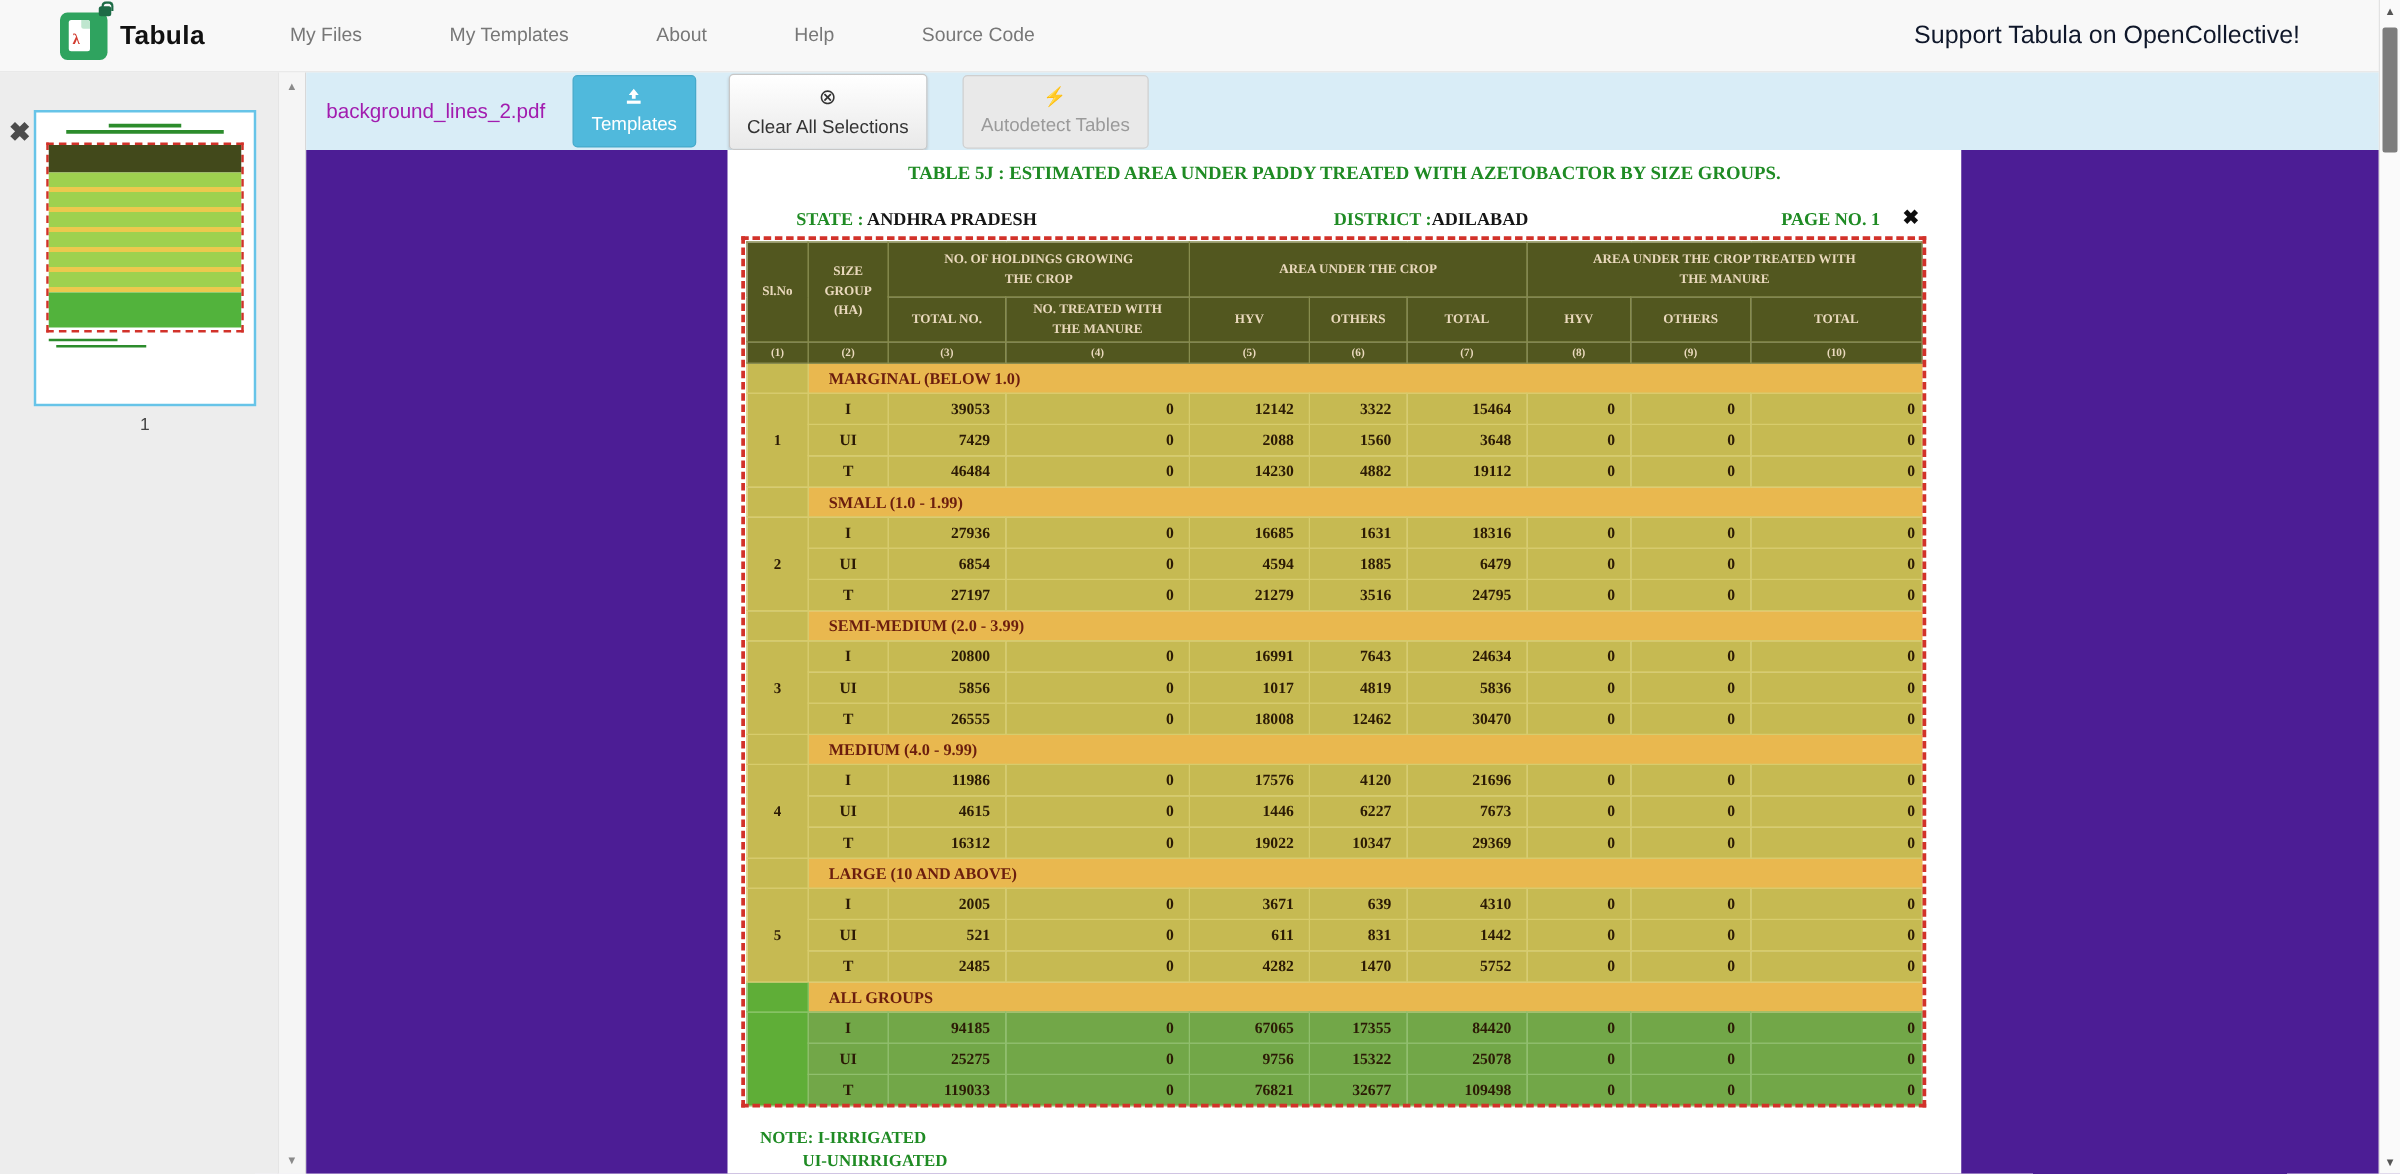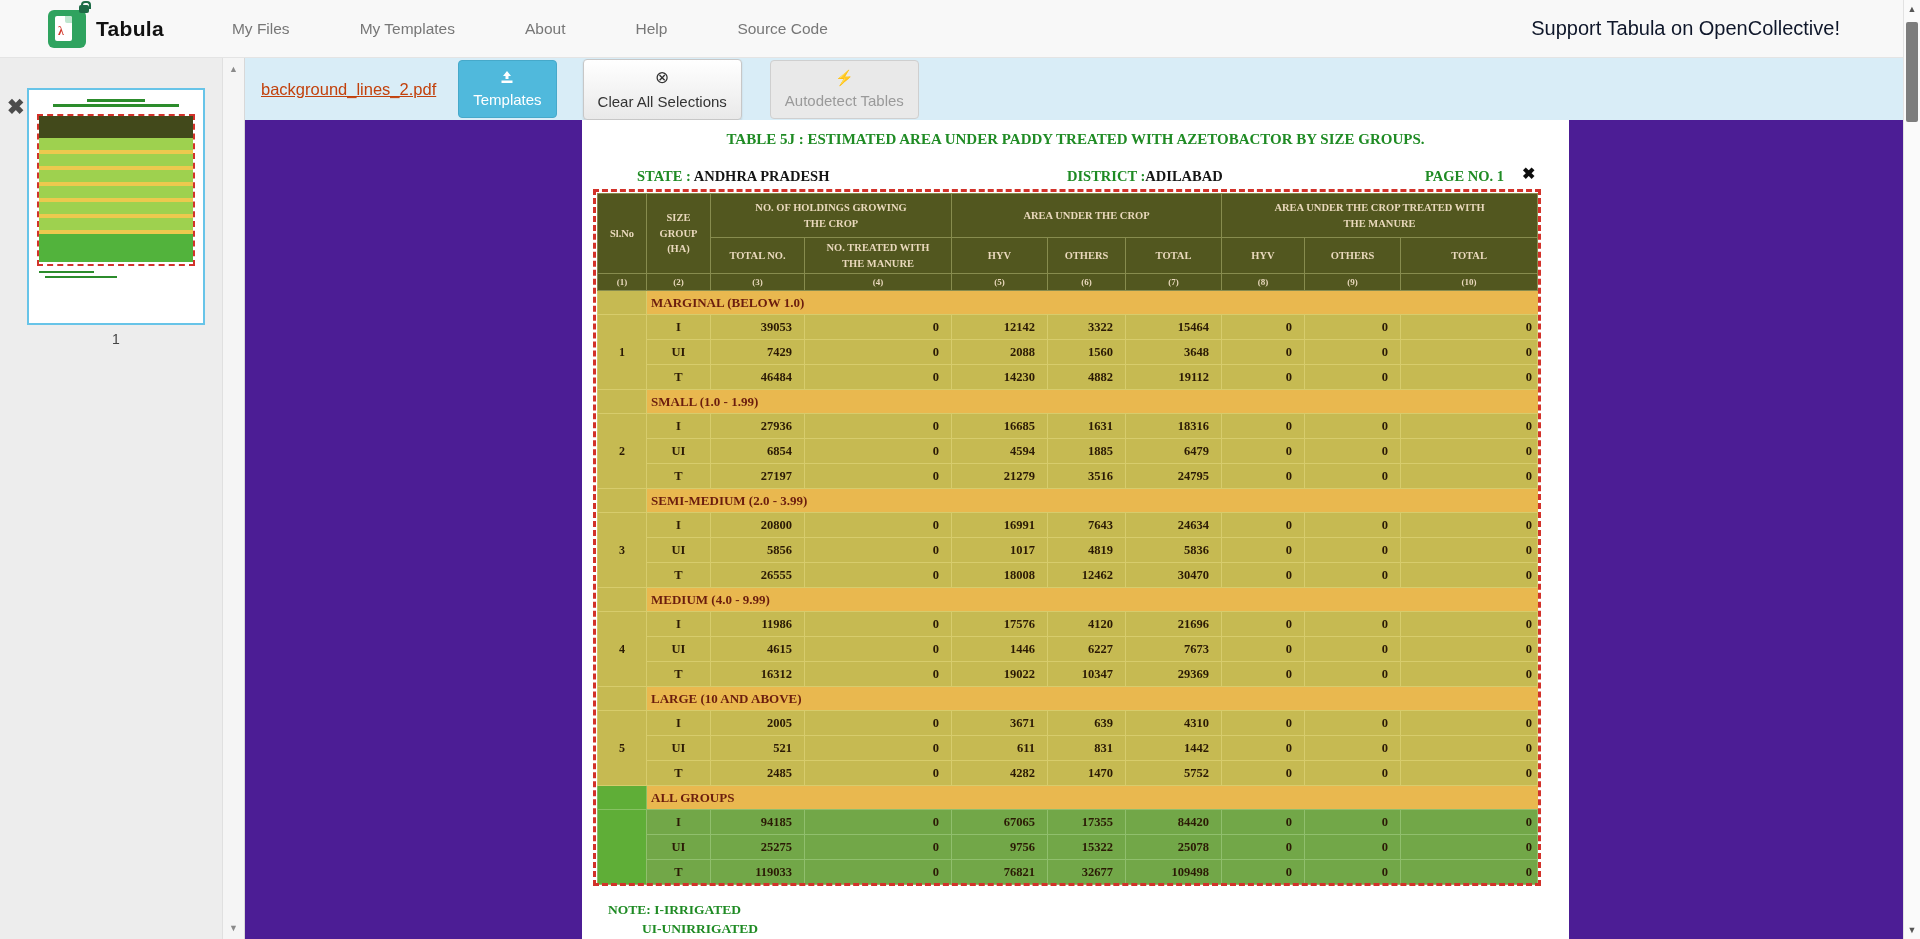--- a/index.html
+++ b/index.html
@@ -53,21 +53,21 @@
     border-right:1px solid #d8d8d8; display:flex; flex-direction:column;
     justify-content:space-between; align-items:center; padding:6px 0; }
   .side-scroll span { color:#8a8a8a; font-size:9px; cursor:pointer; }
 
   
   .content-col { flex:1; display:flex; flex-direction:column; min-width:0; }
 
   
   .toolbar { height:62px; background:#d9edf7; display:flex; align-items:center;
     padding:0 66px 0 16px; flex:0 0 auto; }
-  .filename { color:#c2410c; font-size:16.5px; margin-right:22px;text-decoration:underline; }
+  .filename { color:#a21caf; font-size:16.5px; margin-right:22px; }
   .btn { display:inline-flex; align-items:center; gap:7px; border-radius:4px;
     font-size:15px; padding:9px 14px; cursor:pointer; border:1px solid transparent;
     white-space:nowrap;flex-direction:column; }
   .btn-templates { background:#50b9dc; color:#fff; border-color:#46a9ca; margin-right:26px; }
   .btn-clear { background:linear-gradient(#ffffff,#e9e9e9); color:#333;
     border-color:#c7c7c7; box-shadow:0 1px 2px rgba(0,0,0,.12); margin-right:28px; }
   .btn-autodetect { background:#e9e9e9; color:#9a9a9a; border-color:#cfcfcf;
     cursor:default; }
   .btn-export { background:#4cae4c; color:#fff; border-color:#3f9b3f; margin-left:auto; }
   .btn svg { display:block; }
@@ -97,21 +97,21 @@
     border-collapse:collapse; table-layout:fixed; }
   table.ag th { background:#52571f; color:#ead9bd; border:1px solid #878c4e;
     font-weight:bold; font-size:10.5px; text-align:center; vertical-align:middle;
     white-space:pre-line; line-height:1.5; }
   tr.h1 { height:44px; } tr.h2 { height:36px; }
   tr.hnum { height:17px; } tr.hnum th { font-size:9px; padding:0; line-height:1; }
   tr.band { height:24px; }
   td.band-c1 { background:#c6ba52; border:1px solid #d7cc6c; }
   tr.band.green td.band-c1 { background:#5fae37; border-color:#86c262; }
   td.band-label { background:#e9b84f; color:#6b1d0e; font-weight:bold; font-size:13px;
-    padding-left:4px; }
+    padding-left:16px; }
   tr.data { height:25px; }
   tr.data td { background:#c6ba52; border:1px solid #d7cc6c; color:#2b1a05;
     font-weight:bold; font-size:12.5px; }
   tr.data td.gno { text-align:center; font-size:12px; }
   tr.data td.lab { text-align:center; }
   tr.data td.num { text-align:right; padding-right:12px; }
   tr.data td.num:last-child { padding-right:5px; }
   tr.data.green td { background:#72a748; border-color:#90bf6d; }
   tr.data.green td.gno { background:#5fae37; }
 

